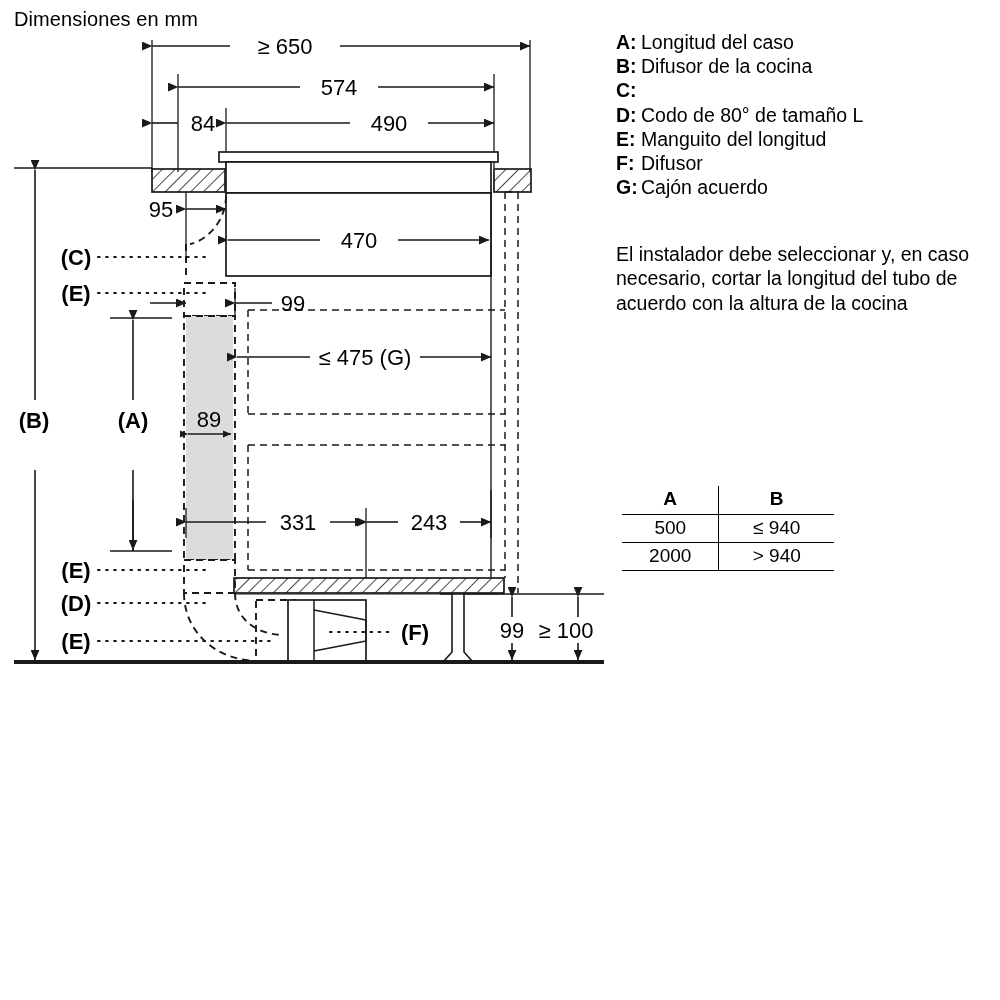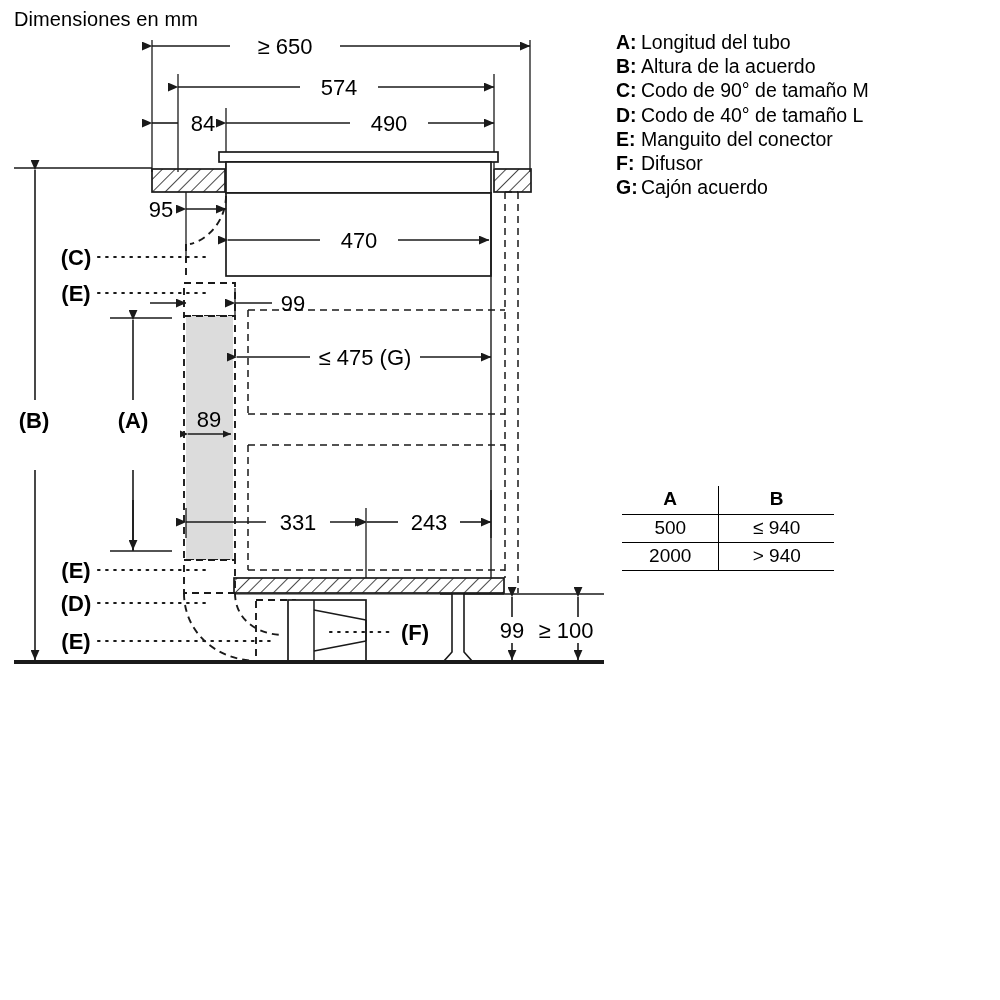--- a/index.html
+++ b/index.html
@@ -345,48 +345,48 @@
       <text x="76" y="578">(E)</text>
       <text x="76" y="611">(D)</text>
       <text x="76" y="649">(E)</text>
       <text x="415" y="640">(F)</text>
     </g>
   </svg>
 
   <div class="legend">
     <div class="legend-row">
       <span class="legend-key">A:</span>
-      <span class="legend-label">Longitud del tubo</span>
+      <span class="legend-label">Longitud del caso</span>
     </div>
     <div class="legend-row">
       <span class="legend-key">B:</span>
-      <span class="legend-label">Altura de la acuerdo</span>
+      <span class="legend-label">Difusor de la cocina</span>
     </div>
     <div class="legend-row">
       <span class="legend-key">C:</span>
-      <span class="legend-label">Codo de 90° de tamaño M</span>
     </div>
     <div class="legend-row">
       <span class="legend-key">D:</span>
-      <span class="legend-label">Codo de 40° de tamaño L</span>
+      <span class="legend-label">Codo de 80° de tamaño L</span>
     </div>
     <div class="legend-row">
       <span class="legend-key">E:</span>
-      <span class="legend-label">Manguito del conector</span>
+      <span class="legend-label">Manguito del longitud</span>
     </div>
     <div class="legend-row">
       <span class="legend-key">F:</span>
       <span class="legend-label">Difusor</span>
     </div>
     <div class="legend-row">
       <span class="legend-key">G:</span>
       <span class="legend-label">Cajón acuerdo</span>
     </div>
   </div>
 
+  <div class="note">El instalador debe seleccionar y, en caso necesario, cortar la longitud del tubo de acuerdo con la altura de la cocina</div>
 
   <table class="ab-table">
     <tbody>
       <tr class="head-sep">
         <th class="colL">A</th>
         <th class="colR">B</th>
       </tr>
       <tr class="row-sep">
         <td class="colL">500</td>
         <td class="colR">≤ 940</td>

